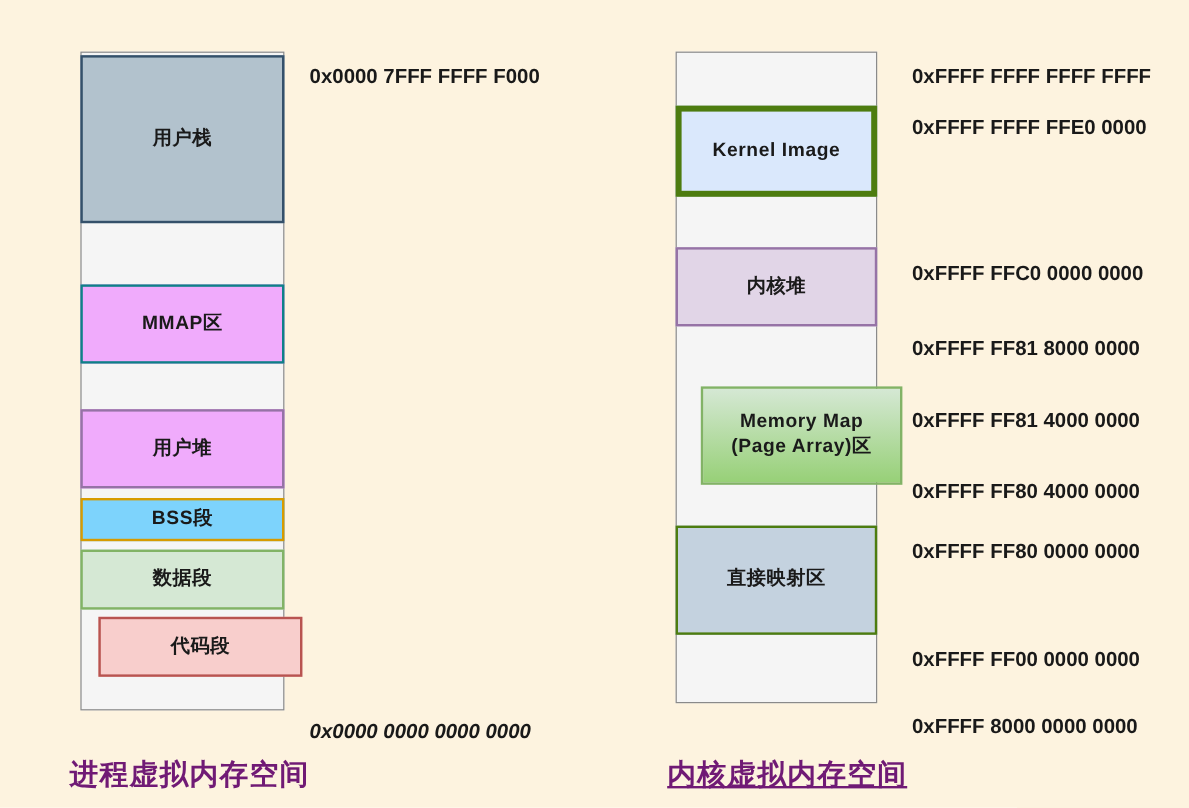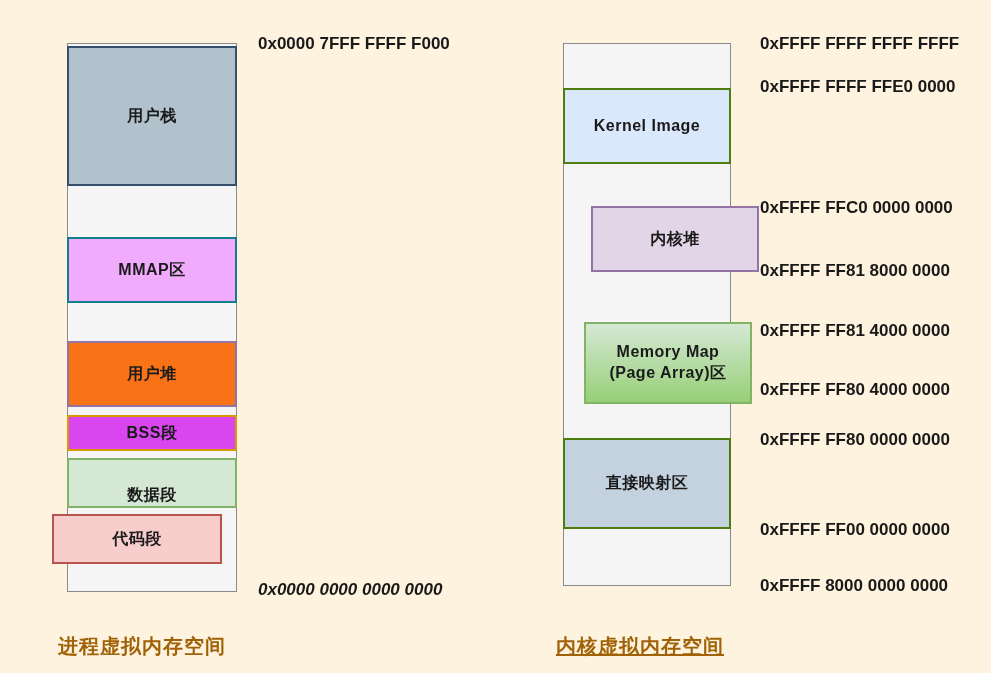--- a/index.html
+++ b/index.html
@@ -17,53 +17,53 @@
 
   .seg {
     position:absolute; box-sizing:border-box;
     display:flex; flex-direction:column; align-items:center; justify-content:center;
     font-weight:bold; font-size:16px; color:#1A1A1A; text-align:center;
     line-height:1.3; letter-spacing:0.5px;
   }
   
   .seg-user-stack { left:67px; top:46px;  width:170px; height:140px; background:#B2C2CD; border:2px solid #34506A; }
   .seg-mmap       { left:67px; top:237px; width:170px; height:66px;  background:#f0abfc; border:2px solid #0E8088; }
-  .seg-user-heap  { left:67px; top:341px; width:170px; height:66px;  background:#f97316; border:2px solid #9673A6;justify-content:center; }
-  .seg-bss        { left:67px; top:415px; width:170px; height:36px;  background:#d946ef; border:2px solid #D79B00; }
-  .seg-data       { left:67px; top:458px; width:170px; height:50px;  background:#D5E8D4; border:2px solid #82B366;justify-content:flex-end; }
-  .seg-code       { left:52px; top:514px; width:170px; height:50px;  background:#F8CECC; border:2px solid #B85450; }
+  .seg-user-heap  { left:67px; top:341px; width:170px; height:66px;  background:#f0abfc; border:2px solid #9673A6;justify-content:center; }
+  .seg-bss        { left:67px; top:415px; width:170px; height:36px;  background:#7dd3fc; border:2px solid #D79B00; }
+  .seg-data       { left:67px; top:458px; width:170px; height:50px;  background:#D5E8D4; border:2px solid #82B366; }
+  .seg-code       { left:82px; top:514px; width:170px; height:50px;  background:#F8CECC; border:2px solid #B85450; }
   
-  .seg-kernel-image { left:563px; top:88px;  width:168px; height:76px; background:#DAE8FC; border:2px solid #4d7c0f; }
-  .seg-kernel-heap  { left:563px; top:206px; width:168px; height:66px; background:#E1D5E7; border:2px solid #9673A6;margin-left:28px; }
+  .seg-kernel-image { left:563px; top:88px;  width:168px; height:76px; background:#DAE8FC; border:5px solid #4d7c0f; }
+  .seg-kernel-heap  { left:563px; top:206px; width:168px; height:66px; background:#E1D5E7; border:2px solid #9673A6; }
   .seg-memmap       { left:584px; top:322px; width:168px; height:82px;
                       background:linear-gradient(180deg,#D5E8D4 0%,#97D077 100%);
                       border:2px solid #82B366; }
   .seg-direct-map   { left:563px; top:438px; width:168px; height:91px; background:#C4D2DF; border:2px solid #4d7c0f; }
 
   .addr {
     position:absolute; font-weight:bold; font-size:17px; color:#191919;
-    white-space:nowrap; line-height:20px;
+    white-space:nowrap; line-height:20px;margin-top:20px;
   }
   .addr-left  { left:258px; }
   .addr-right { left:760px; }
   .addr-l1  { top:34px;  }
   .addr-l2  { top:580px;font-style:italic; }
   .addr-r1  { top:34px;  }
   .addr-r2  { top:77px;  }
   .addr-r3  { top:150px; }
   .addr-r4  { top:198px; }
   .addr-r5  { top:261px; }
   .addr-r6  { top:321px; }
   .addr-r7  { top:380px; }
   .addr-r8  { top:430px; }
   .addr-r9  { top:520px; }
   .addr-r10 { top:576px; }
 
   .diagram-title {
-    position:absolute; font-weight:bold; font-size:20px; color:#a16207;
+    position:absolute; font-weight:bold; font-size:24px; color:#701a75;
     letter-spacing:1px; white-space:nowrap; line-height:28px;
   }
   .title-left  { left:58px;  top:632px; }
   .title-right { left:556px; top:632px;text-decoration:underline; }
 </style>
 </head>
 <body>
 
 <div class="canvas">
 

